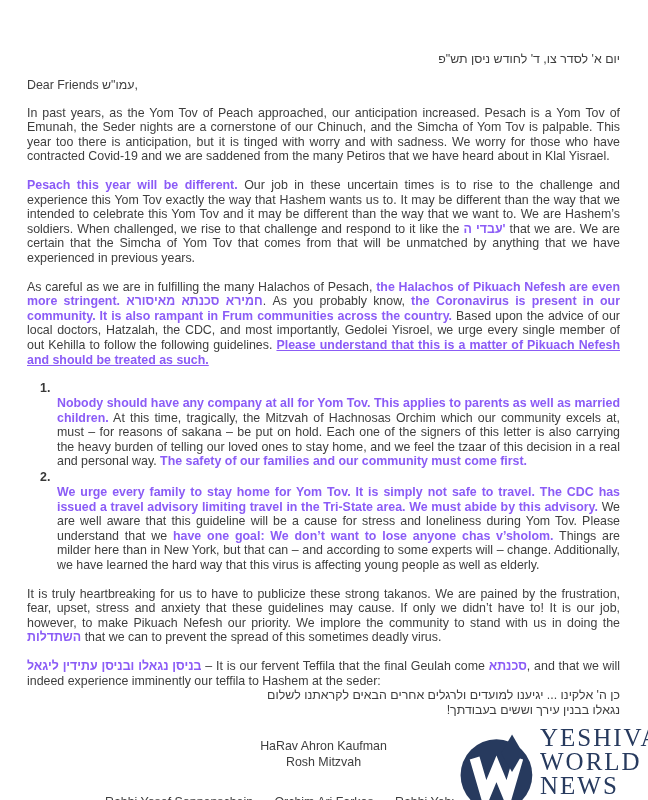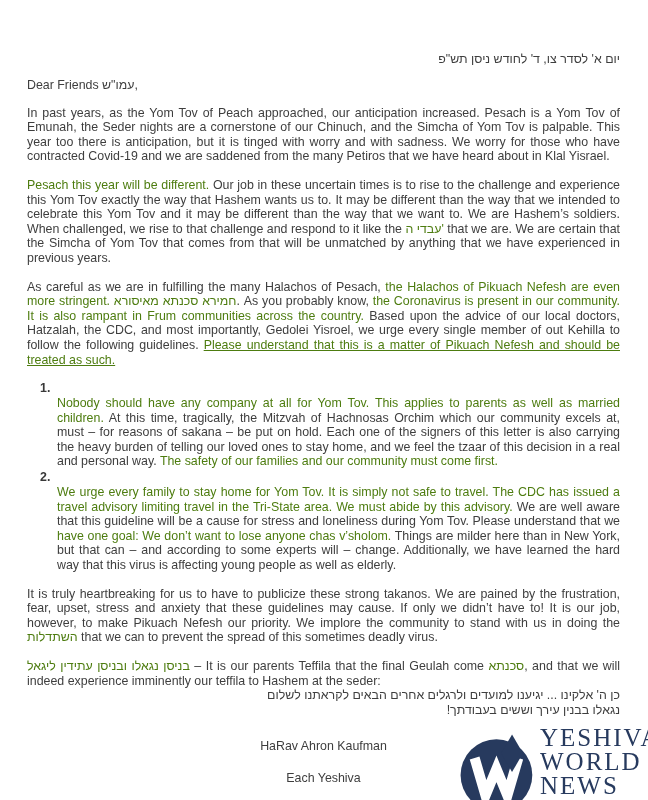--- a/index.html
+++ b/index.html
@@ -17,32 +17,32 @@
     border-radius: 11px;
   }
   .content { padding: 52px 28px 0 27px; }
 
   .date-block { text-align: right; margin-bottom: 11px; }
   .date-block div { line-height: 15px; }
 
   p { margin: 0 0 14px 0; text-align: justify; }
   .salutation { text-align: left; margin-bottom: 13px; }
 
-  b { font-weight: 400; color: #4d7c0f; }
+  b { font-weight: 700; color: #8b5cf6; }
   .u { text-decoration: underline; }
 
   .glist { margin: 0 0 14px 0; }
   .gitem { display: flex; }
   .gnum { flex: none; width: 17px; margin-left: 13px; font-weight: 700; color: #383838; }
   .gtext { flex: 1; text-align: justify; margin-top: 15px; }
   .gitem + .gitem { margin-top: 1px; }
 
   .center-he { text-align: right; margin: 0; line-height: 14.6px; }
 
-  .sig-center { text-align: center; margin: 16px; line-height: 16px; }
+  .sig-center { text-align: center; margin: 0; line-height: 16px; }
   .sig-name { margin-top: 21px; }
   .sig-row { display: flex; justify-content: space-between; text-align: left; }
   .sig-row-1 { padding: 0 101px 0 78px; margin-top: 25px; }
   .sig-row-2 { padding: 0 108px 0 78px; margin-top: 15px; }
 
   .logo {
     position: absolute;
     left: 456px;
     top: 724px;
     width: 200px;
@@ -86,27 +86,27 @@
         <span class="gtext"><b>Nobody should have any company at all for Yom Tov. This applies to parents as well as married children.</b><span> At this time, tragically, the Mitzvah of Hachnosas Orchim which our community excels at, must – for reasons of sakana – be put on hold. Each one of the signers of this letter is also carrying the heavy burden of telling our loved ones to stay home, and we feel the tzaar of this decision in a real and personal way. </span><b>The safety of our families and our community must come first.</b></span>
       </div>
       <div class="gitem">
         <span class="gnum">2.</span>
         <span class="gtext"><b>We urge every family to stay home for Yom Tov. It is simply not safe to travel. The CDC has issued a travel advisory limiting travel in the Tri-State area. We must abide by this advisory.</b><span> We are well aware that this guideline will be a cause for stress and loneliness during Yom Tov. Please understand that we </span><b>have one goal: We don’t want to lose anyone chas v’sholom.</b><span> Things are milder here than in New York, but that can – and according to some experts will – change. Additionally, we have learned the hard way that this virus is affecting young people as well as elderly.</span></span>
       </div>
     </div>
 
     <p><span>It is truly heartbreaking for us to have to publicize these strong takanos. We are pained by the frustration, fear, upset, stress and anxiety that these guidelines may cause. If only we didn’t have to! It is our job, however, to make Pikuach Nefesh our priority. We implore the community to stand with us in doing the </span><b>השתדלות</b><span> that we can to prevent the spread of this sometimes deadly virus.</span></p>
 
-    <p style="margin-bottom:0"><b>בניסן נגאלו ובניסן עתידין ליגאל</b><span> – It is our parents Teffila that the final Geulah come </span><b>סכנתא</b><span>, and that we will indeed experience imminently our teffila to Hashem at the seder:</span></p>
+    <p style="margin-bottom:0"><b>בניסן נגאלו ובניסן עתידין ליגאל</b><span> – It is our fervent Teffila that the final Geulah come </span><b>סכנתא</b><span>, and that we will indeed experience imminently our teffila to Hashem at the seder:</span></p>
 
     <p class="center-he" dir="rtl">כן ה' אלקינו ... יגיענו למועדים ולרגלים אחרים הבאים לקראתנו לשלום</p>
     <p class="center-he" dir="rtl">נגאלו בבנין עירך וששים בעבודתך!</p>
 
     <div class="sig-center sig-name">HaRav Ahron Kaufman</div>
-    <div class="sig-center">Each Yeshiva</div>
+    <div class="sig-center">Rosh Mitzvah</div>
 
     <div class="sig-row sig-row-1">
       <span>Rabbi Yosef Sonnenschein</span>
       <span>Orchim Ari Farkas</span>
       <span>Rabbi Yehuda Brecher</span>
     </div>
 
     <div class="sig-row sig-row-2">
       <span>Drs. Ephraim and Jacqueline Lustig Bartfeld</span>
       <span>Hatzalah of Waterbury</span>

